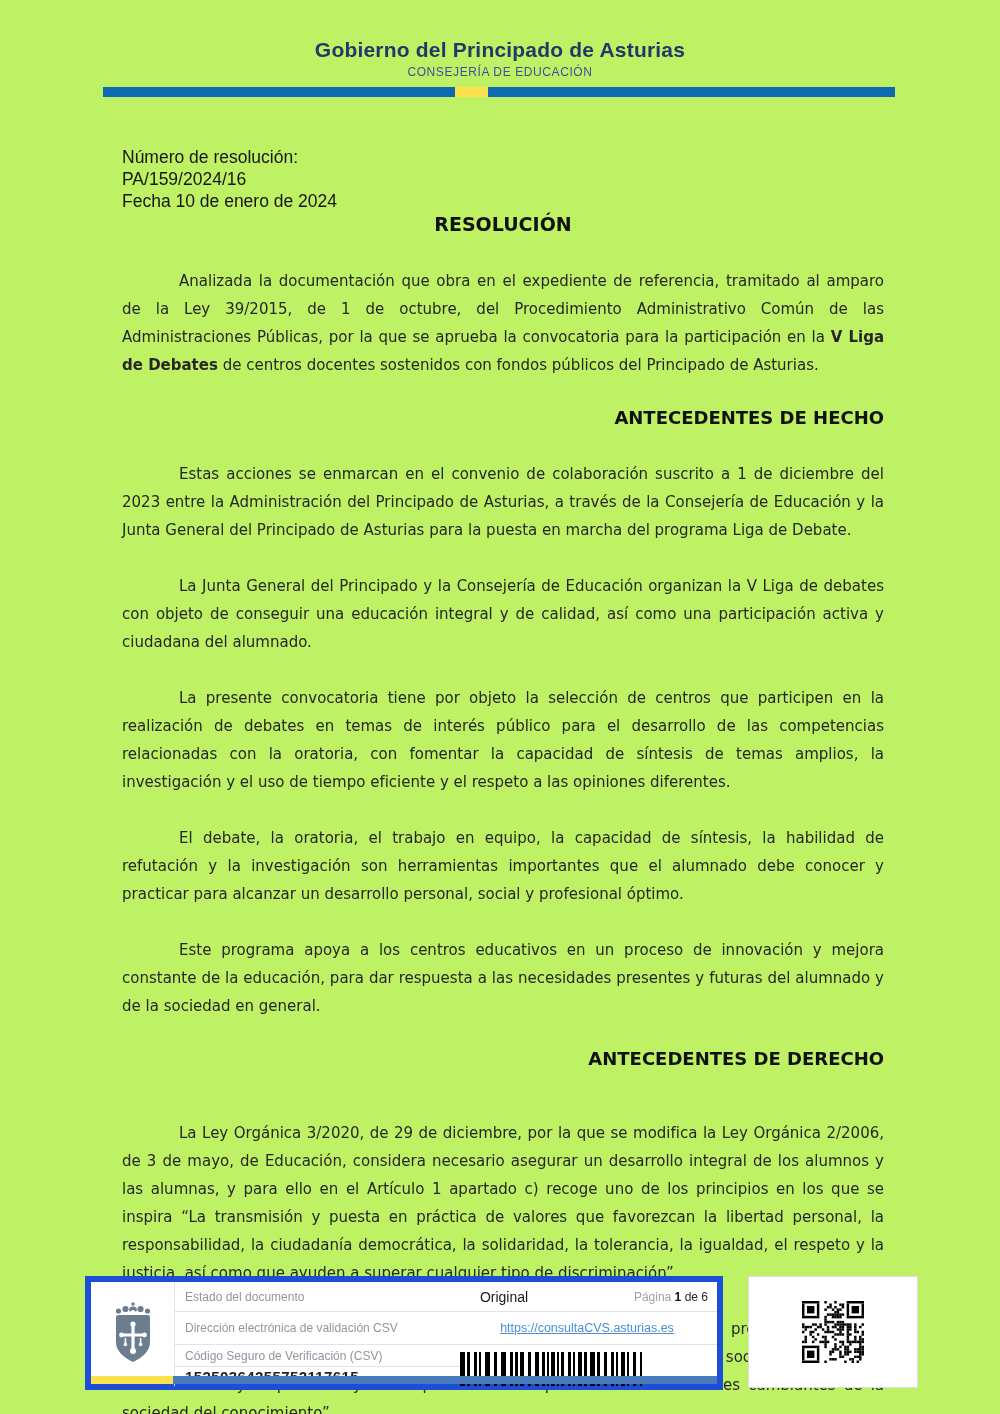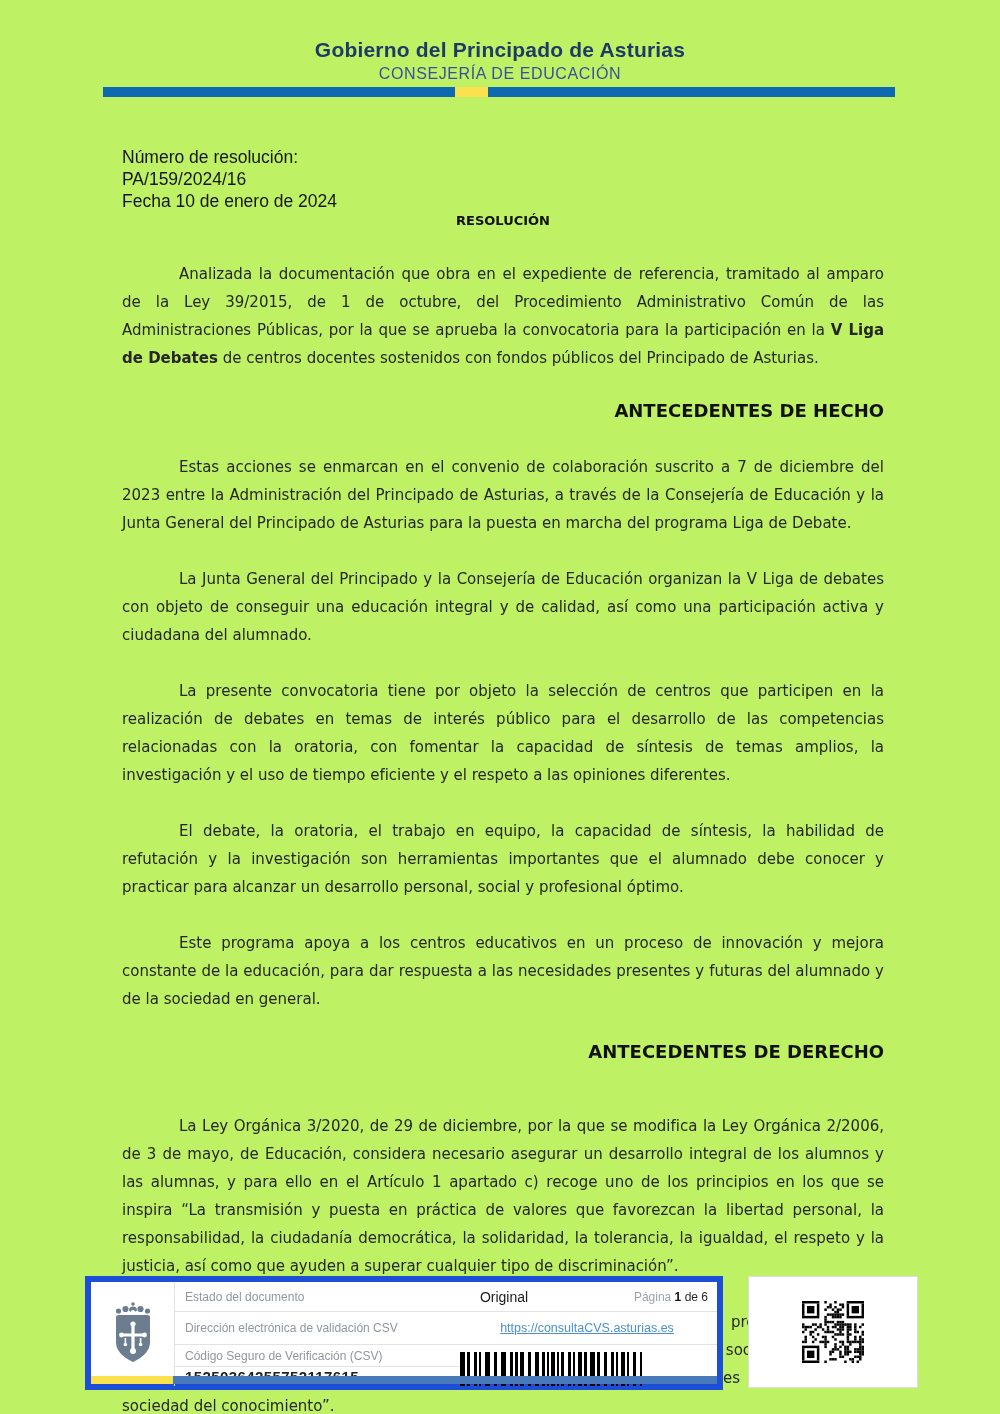--- a/index.html
+++ b/index.html
@@ -3,32 +3,32 @@
 <meta charset="utf-8">
 <style>
   html,body{margin:0;padding:0;background:#fff;}
   .page{position:relative;width:1000px;height:1414px;background:#bef264;overflow:hidden;
         font-family:"DejaVu Sans",sans-serif;color:#262626;}
 
   
   .hdr{position:absolute;top:38px;left:0;width:1000px;text-align:center;}
   .gov-title{font-family:"Liberation Sans",sans-serif;font-weight:bold;font-size:21px;
              color:var(--navy,#1f3968);letter-spacing:.2px;}
-  .gov-subtitle{font-family:"Liberation Sans",sans-serif;font-size:16px;color:var(--subnavy,#3a4f9f);
+  .gov-subtitle{font-family:"Liberation Sans",sans-serif;font-size:12px;color:var(--subnavy,#3a4f9f);
                 letter-spacing:.6px;margin-top:3px;}
   .hdr-bar{position:absolute;top:87px;left:103px;width:792px;height:10px;background:var(--barblue,#0e6ab0);}
   .hdr-bar .yellow{position:absolute;left:352px;top:0;width:33px;height:10px;background:var(--baryellow,#fbe14e);}
 
   
   .meta{position:absolute;top:146px;left:122px;font-family:"Liberation Sans",sans-serif;
         font-size:17.5px;line-height:1.26;color:#161616;}
 
   
   .content{position:absolute;top:205px;left:122px;width:762px;}
-  .content h2{font-size:13px;font-weight:bold;color:#111;text-align:center;margin:8px 0 32px 0;}
+  .content h2{font-size:19px;font-weight:bold;color:#111;text-align:center;margin:8px 0 32px 0;}
   .content h3{font-size:18px;font-weight:bold;color:#111;text-align:right;margin:6px 0 32px 0;}
   .content h3.big-gap{margin:12px 0 50px 0;}
   .content p{font-size:15px;line-height:28px;text-align:justify;text-indent:57px;margin:0 0 28px 0;}
   .content p strong{font-weight:bold;}
 
   
   .f-main{position:absolute;left:85px;top:1276px;width:638px;height:114px;border:6px solid #1d4ed8;
           box-sizing:border-box;background:#fff;font-family:"Liberation Sans",sans-serif;}
   .f-shield{position:absolute;left:0;top:0;width:83px;height:104px;border-right:1px solid #e3e3e3;
             display:flex;align-items:center;justify-content:center;}
@@ -69,21 +69,21 @@
   <div class="meta">
     <div>Número de resolución:</div>
     <div>PA/159/2024/16</div>
     <div>Fecha 10 de enero de 2024</div>
   </div>
 
   <div class="content">
     <h2>RESOLUCIÓN</h2>
     <p><span>Analizada la documentación que obra en el expediente de referencia, tramitado al amparo de la Ley 39/2015, de 1 de octubre, del Procedimiento Administrativo Común de las Administraciones Públicas, por la que se aprueba la convocatoria para la participación en la </span><strong>V Liga de Debates</strong><span> de centros docentes sostenidos con fondos públicos del Principado de Asturias.</span></p>
     <h3>ANTECEDENTES DE HECHO</h3>
-    <p>Estas acciones se enmarcan en el convenio de colaboración suscrito a 7 de diciembre del 2023 entre la Administración del Principado de Asturias, a través de la Consejería de Educación y la Junta General del Principado de Asturias para la puesta en marcha del programa Liga de Debate.</p>
+    <p>Estas acciones se enmarcan en el convenio de colaboración suscrito a 1 de diciembre del 2023 entre la Administración del Principado de Asturias, a través de la Consejería de Educación y la Junta General del Principado de Asturias para la puesta en marcha del programa Liga de Debate.</p>
     <p>La Junta General del Principado y la Consejería de Educación organizan la V Liga de debates con objeto de conseguir una educación integral y de calidad, así como una participación activa y ciudadana del alumnado.</p>
     <p>La presente convocatoria tiene por objeto la selección de centros que participen en la realización de debates en temas de interés público para el desarrollo de las competencias relacionadas con la oratoria, con fomentar la capacidad de síntesis de temas amplios, la investigación y el uso de tiempo eficiente y el respeto a las opiniones diferentes.</p>
     <p>El debate, la oratoria, el trabajo en equipo, la capacidad de síntesis, la habilidad de refutación y la investigación son herramientas importantes que el alumnado debe conocer y practicar para alcanzar un desarrollo personal, social y profesional óptimo.</p>
     <p>Este programa apoya a los centros educativos en un proceso de innovación y mejora constante de la educación, para dar respuesta a las necesidades presentes y futuras del alumnado y de la sociedad en general.</p>
     <h3 class="big-gap">ANTECEDENTES DE DERECHO</h3>
     <p>La Ley Orgánica 3/2020, de 29 de diciembre, por la que se modifica la Ley Orgánica 2/2006, de 3 de mayo, de Educación, considera necesario asegurar un desarrollo integral de los alumnos y las alumnas, y para ello en el Artículo 1 apartado c) recoge uno de los principios en los que se inspira “La transmisión y puesta en práctica de valores que favorezcan la libertad personal, la responsabilidad, la ciudadanía democrática, la solidaridad, la tolerancia, la igualdad, el respeto y la justicia, así como que ayuden a superar cualquier tipo de discriminación”.</p>
     <p>Asimismo, establece entre sus fines en el Artículo 2 apartado k) “La preparación para el ejercicio de la ciudadanía y para la participación activa en la vida económica, social y cultural, con actitud crítica y responsable y con capacidad de adaptación a las situaciones cambiantes de la sociedad del conocimiento”.</p>
   </div>
 
   <div class="f-main">

